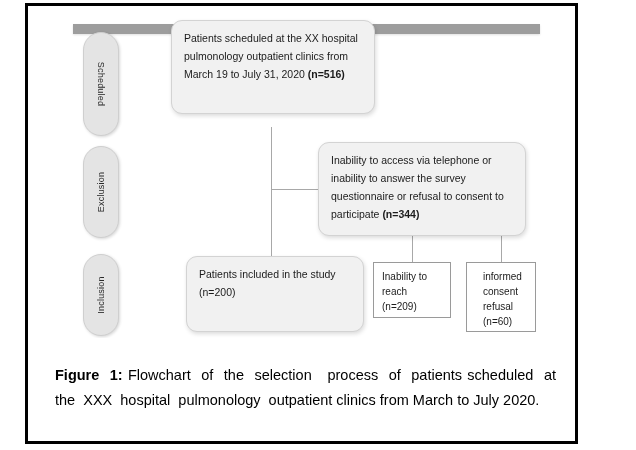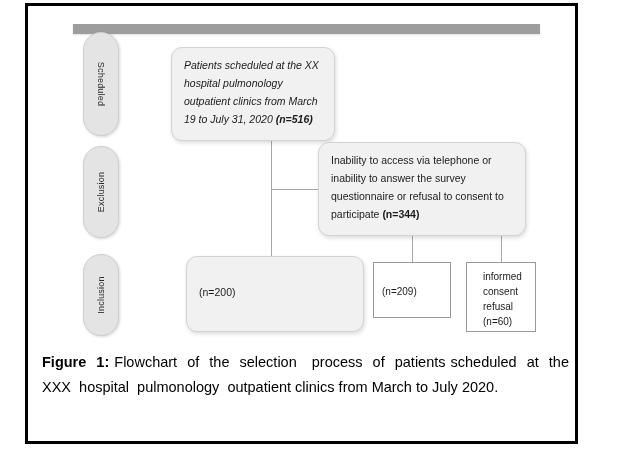--- a/index.html
+++ b/index.html
@@ -72,21 +72,21 @@
     border-radius:11px;
     box-shadow:1px 2px 4px rgba(0,0,0,.14);
     box-sizing:border-box;
     padding:8px 12px;
     font-size:10.5px;
     line-height:18px;
     color:#1b1b1b;
   }
   .rbox b{ font-weight:bold; }
 
-  #box-scheduled{ left:143px; top:41px;  width:164px; height:94px;font-style:italic; }
+  #box-scheduled{ left:143px; top:14px;  width:204px; height:94px; }
   #box-exclusion{ left:290px; top:136px; width:208px; height:94px; }
   #box-included { left:158px; top:250px; width:178px; height:76px; }
 
   
   .sbox{
     position:absolute;
     background:#ffffff;
     border:1px solid #9a9a9a;
     box-sizing:border-box;
     padding:6px 8px;
@@ -114,21 +114,21 @@
   
   #caption{
     position:absolute;
     left:0; top:340px;
     width:553px; height:98px;
     padding:0 8px 0 10px;
     box-sizing:border-box;
     overflow:hidden;
   }
   #caption p{
-    margin:4px;
+    margin:17px;
     font-size:14.5px;
     line-height:25px;
     color:#000000;
     text-align:justify;
     white-space:pre-wrap;
   }
   #caption .cap-label{ font-weight:bold; }
 </style>
 </head>
 <body>
@@ -151,23 +151,23 @@
 
     <div class="conn v" id="spine"></div>
     <div class="conn h" id="branch-excl"></div>
     <div class="conn v" id="drop-unreached"></div>
     <div class="conn v" id="drop-refusal"></div>
 
     <div class="rbox" id="box-scheduled"><span>Patients scheduled at the XX hospital  pulmonology outpatient clinics from March 19 to July 31, 2020 </span><b>(n=516)</b></div>
 
     <div class="rbox" id="box-exclusion"><span>Inability to access via  telephone or inability to answer the survey questionnaire or refusal to consent to participate  </span><b>(n=344)</b></div>
 
-    <div class="rbox" id="box-included"><br><span> (n=200)</span></div>
+    <div class="rbox" id="box-included"><span>Patients included in the study</span><br><span> (n=200)</span></div>
 
-    <div class="sbox" id="box-unreached"><br><span>(n=209)</span></div>
+    <div class="sbox" id="box-unreached"><span>Inability to reach</span><br><span>(n=209)</span></div>
 
     <div class="sbox" id="box-refusal"><span>informed consent refusal</span><br><span>(n=60)</span></div>
 
   </div>
 
   <div id="caption">
     <p><span class="cap-label">Figure  1:</span><span> Flowchart  of  the  selection   process  of  patients scheduled  at  the  XXX  hospital  pulmonology  outpatient clinics from March to July 2020.</span></p>
   </div>
 
 </div>

